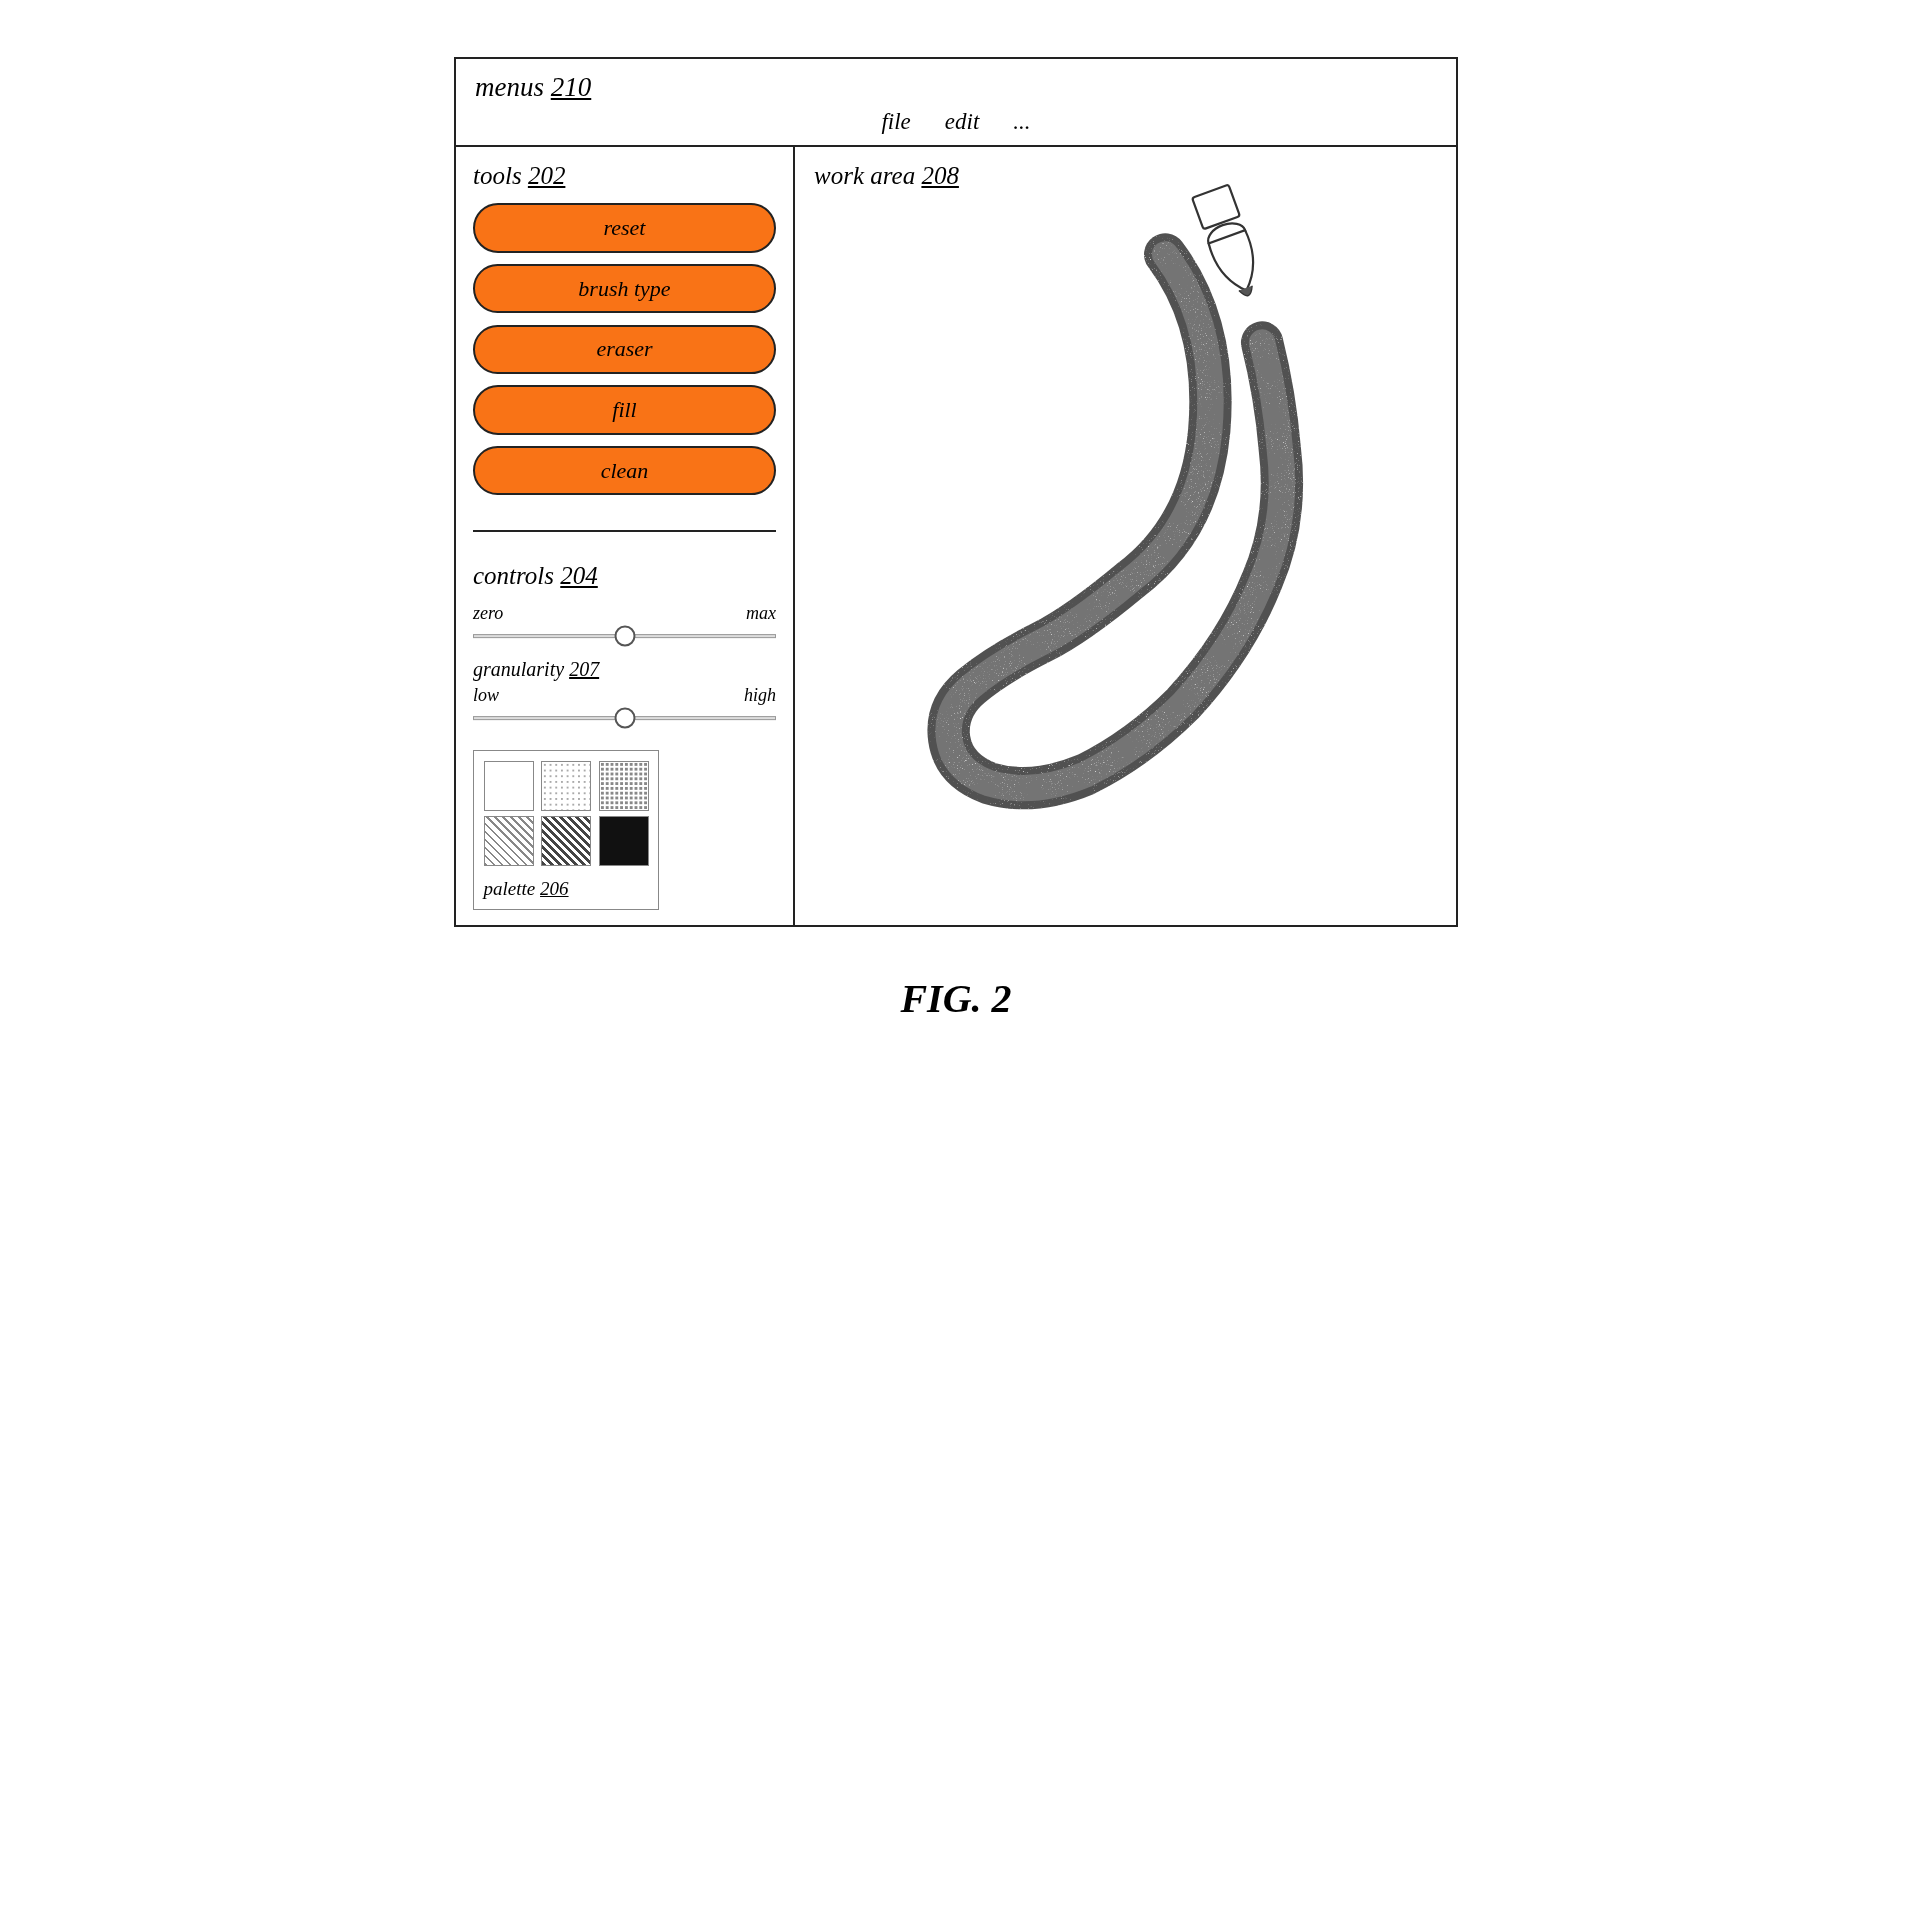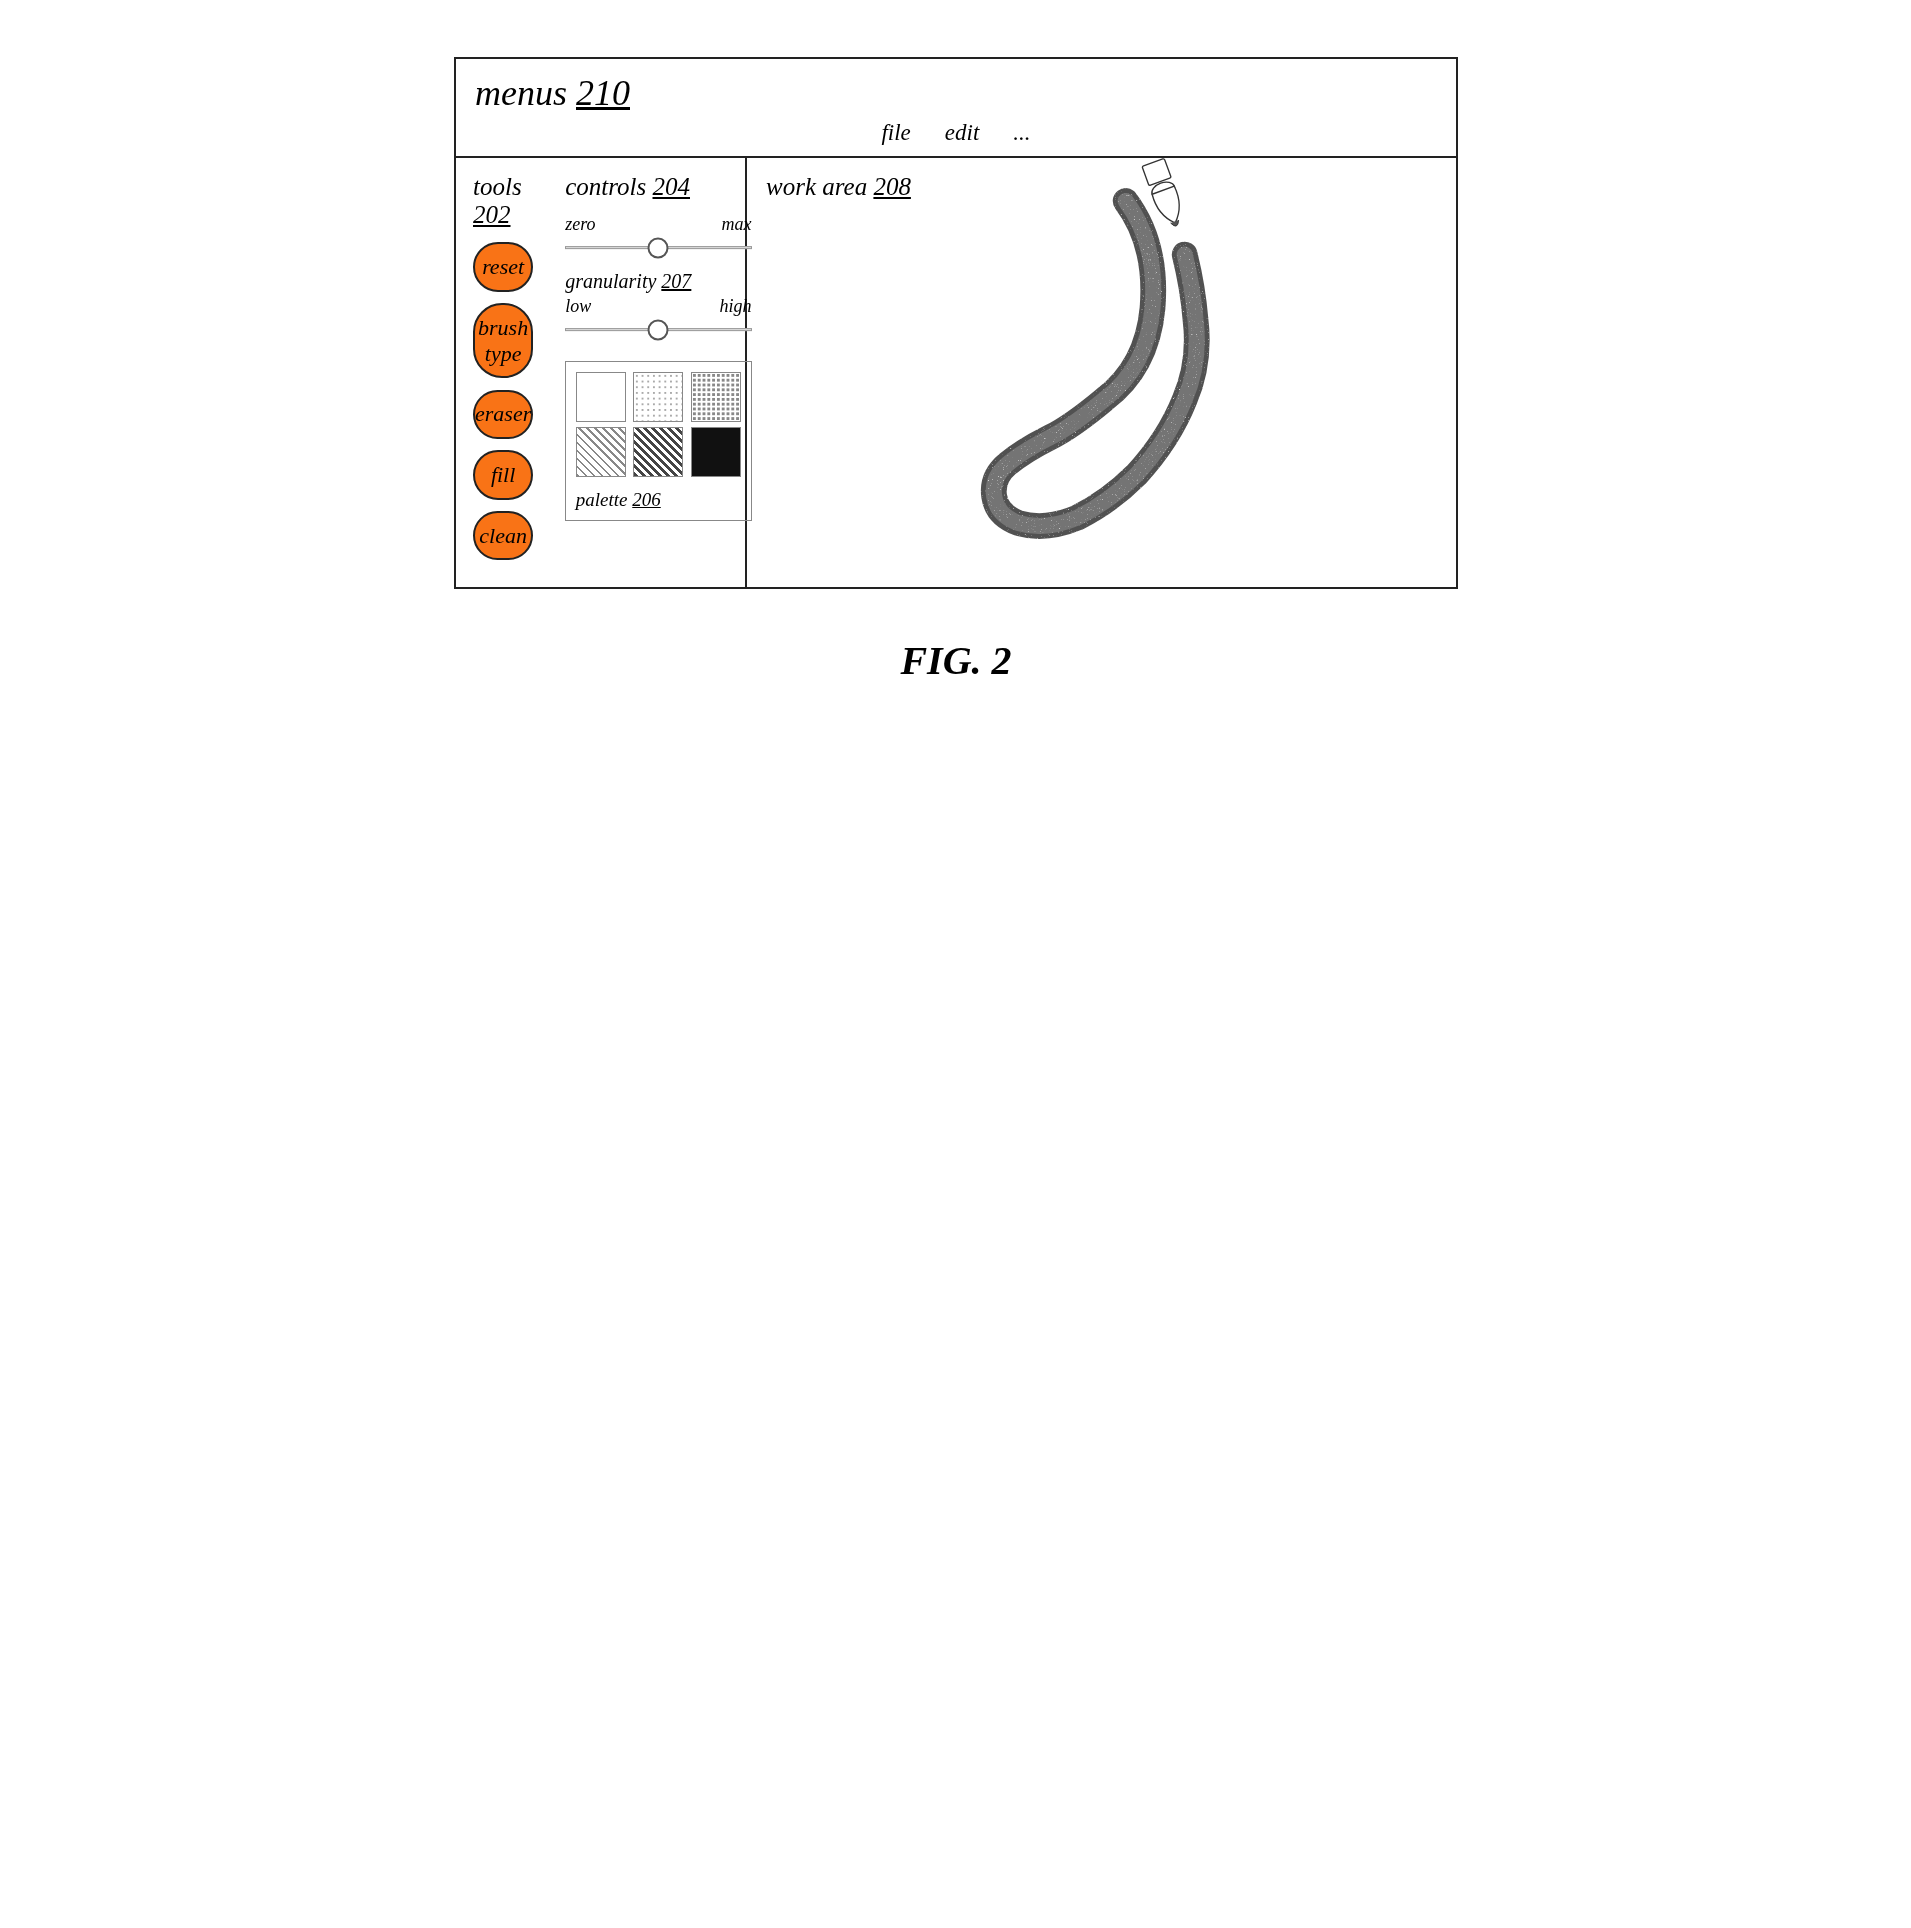--- a/index.html
+++ b/index.html
@@ -31,21 +31,21 @@
     }
 
     
     .menu-bar {
       border-bottom: 2.9px solid #222;
       padding: 13.4px 19px 9.6px 19px;
     }
 
     .menu-title {
       font-style: italic;
-      font-size: 36px;
+      font-size: 27px;
       margin-bottom: 5.7px;
     }
 
     .menu-title .ref-num {
       text-decoration: underline;
     }
 
     .menu-items {
       display: flex;
       gap: 34px;
@@ -56,24 +56,24 @@
 
     
     .content-area {
       display: flex;
       flex-direction: row;
       flex: 1;
     }
 
     
     .tools-panel {
-      width: 291px;
+      width: 339px;
       border-right: 2.9px solid #222;
       display: flex;
-      flex-direction: row;
+      flex-direction: column;
       padding: 15.3px 17px;
       gap: 16px;
     }
 
     .section-title {
       font-style: italic;
       font-size: 25px;
       margin-bottom: 13.4px;
     }
 

